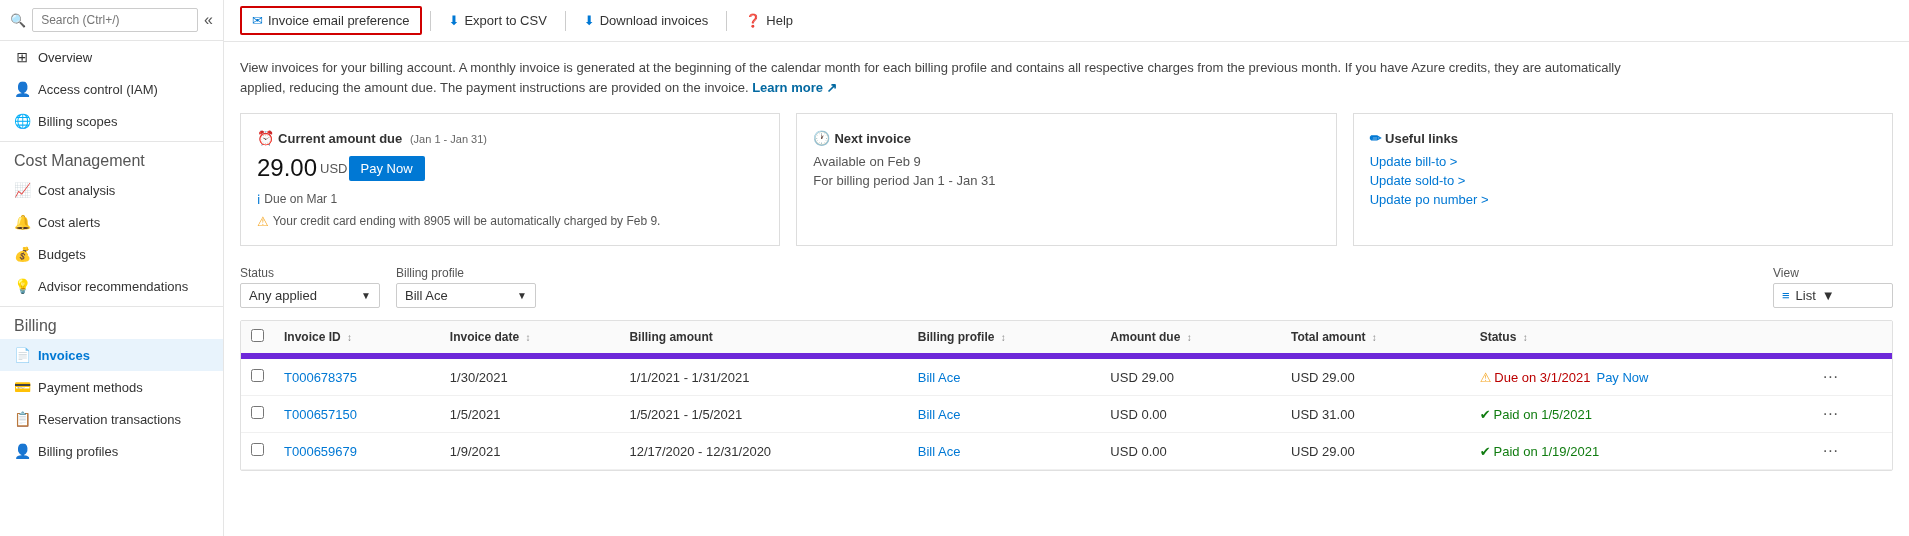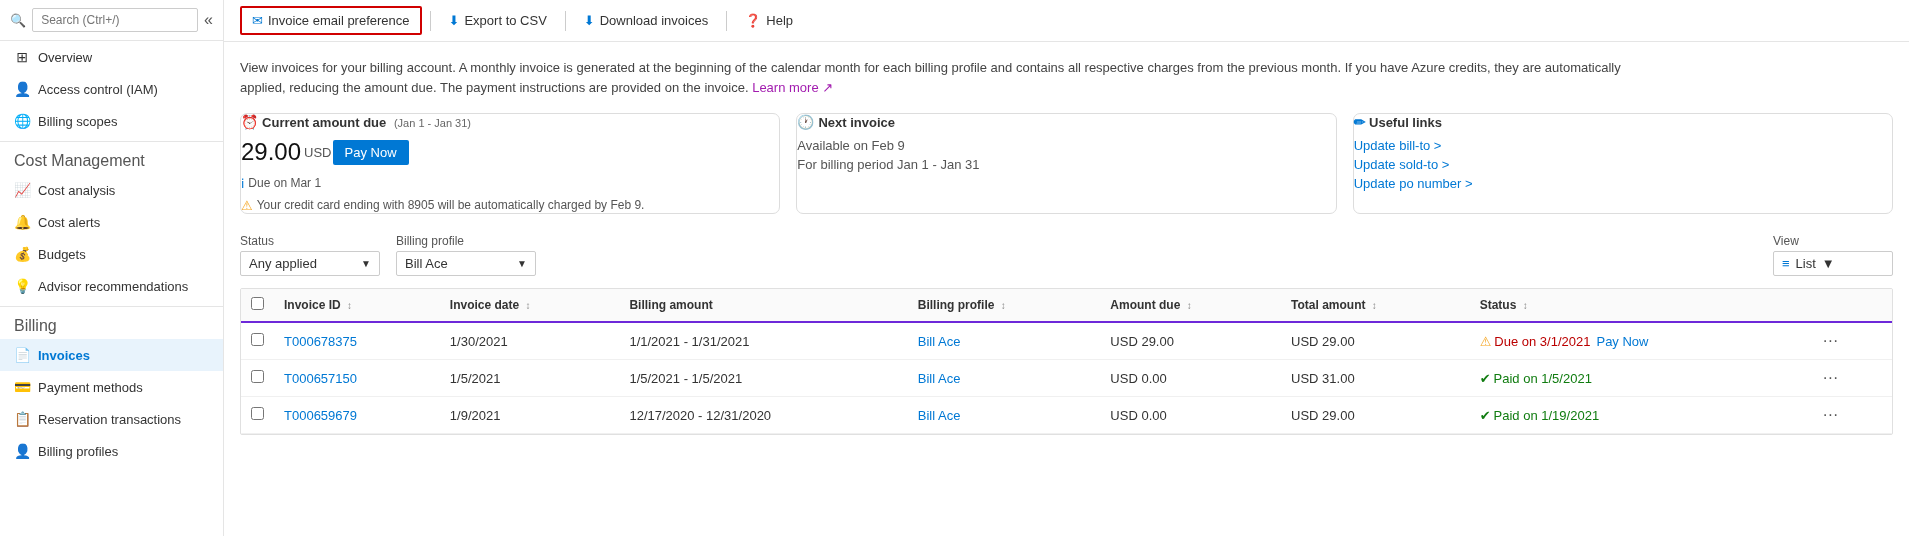--- a/index.html
+++ b/index.html
@@ -20,25 +20,25 @@
 
     
     .toolbar { display: flex; align-items: center; padding: 6px 16px; border-bottom: 1px solid #e5e5e5; gap: 4px; background: #fff; }
     .toolbar-btn { display: flex; align-items: center; gap: 5px; padding: 5px 10px; border: 2px solid #d00000; border-radius: 2px; background: #fff; cursor: pointer; font-size: 13px; color: #333; font-family: inherit; }
     .toolbar-btn-plain { display: flex; align-items: center; gap: 5px; padding: 5px 10px; border: none; background: #fff; cursor: pointer; font-size: 13px; color: #333; font-family: inherit; }
     .toolbar-divider { width: 1px; height: 20px; background: #ccc; margin: 0 4px; }
 
     
     .content { flex: 1; overflow-y: auto; padding: 16px; }
     .description { font-size: 13px; color: #444; line-height: 1.5; margin-bottom: 16px; max-width: 1400px; }
-    .description a { color: #a21caf; text-decoration: none; }
+    .description a { color: #0369a1; text-decoration: none; font-weight: bold; }
 
     
     .cards-row { display: flex; gap: 16px; margin-bottom: 20px; }
-    .card { border: 1px solid #ddd; border-radius: 7px; flex: 1; background: #fff; }
+    .card { border: 1px solid #ddd; border-radius: 0; padding: 16px; flex: 1; background: #fff; }
     .card-title { font-size: 13px; font-weight: 600; color: #333; margin-bottom: 8px; }
     .card-title span.date { font-size: 11px; font-weight: 400; color: #666; margin-left: 4px; }
     .card-amount { display: flex; align-items: center; gap: 1px; margin-bottom: 8px; }
     .amount-value { font-size: 24px; font-weight: 300; color: #111; }
     .amount-currency { font-size: 13px; color: #555; margin-left: 2px; text-align: center; }
     .pay-now-btn { background: #0078d4; color: #fff; border: none; border-radius: 2px; padding: 5px 12px; font-size: 13px; cursor: pointer; font-family: inherit; }
     .due-info { display: flex; align-items: center; gap: 4px; font-size: 12px; color: #555; margin-bottom: 6px; }
     .warning-info { display: flex; align-items: flex-start; gap: 4px; font-size: 12px; color: #555; }
     .warning-icon { color: #f5a623; font-size: 13px; }
     .info-icon { color: #0078d4; font-size: 13px; }
@@ -51,21 +51,21 @@
     .filter-label { font-size: 12px; color: #555; }
     .filter-select { display: flex; align-items: center; border: 1px solid #ccc; border-radius: 2px; padding: 4px 8px; background: #fff; cursor: pointer; font-size: 13px; min-width: 140px; gap: 6px; }
     .filter-select span.select-val { flex: 1; }
     .filter-select span.chevron { color: #333; font-size: 10px; }
     .view-group { margin-left: auto; display: flex; flex-direction: column; gap: 3px; }
     .view-select { display: flex; align-items: center; border: 1px solid #ccc; border-radius: 2px; padding: 4px 8px; background: #fff; cursor: pointer; font-size: 13px; min-width: 120px; gap: 6px; }
 
     
     .table-wrap { border: 1px solid #e0e0e0; border-radius: 2px; overflow: auto; }
     table { width: 100%; border-collapse: collapse; font-size: 13px; }
-    thead tr { background: #fafafa; border-bottom: 2px solid #6d28d9; }
+    thead tr { background: #fafafa; border-bottom: 6px solid #6d28d9; }
     th { padding: 8px 10px; text-align: left; font-weight: 600; color: #333; font-size: 12px; white-space: nowrap; }
     th .sort-icons { font-size: 10px; color: #888; margin-left: 3px; }
     tbody tr { border-bottom: 1px solid #f0f0f0; }
     td { padding: 7px 10px; color: #333; white-space: nowrap; }
     .checkbox-cell { width: 28px; }
     input[type="checkbox"] { cursor: pointer; }
     .link-cell a { color: #0078d4; text-decoration: none; }
     .status-due { color: #b00; }
     .status-paid { color: #107c10; }
     .status-icon-warn { color: #f5a623; margin-right: 3px; }

